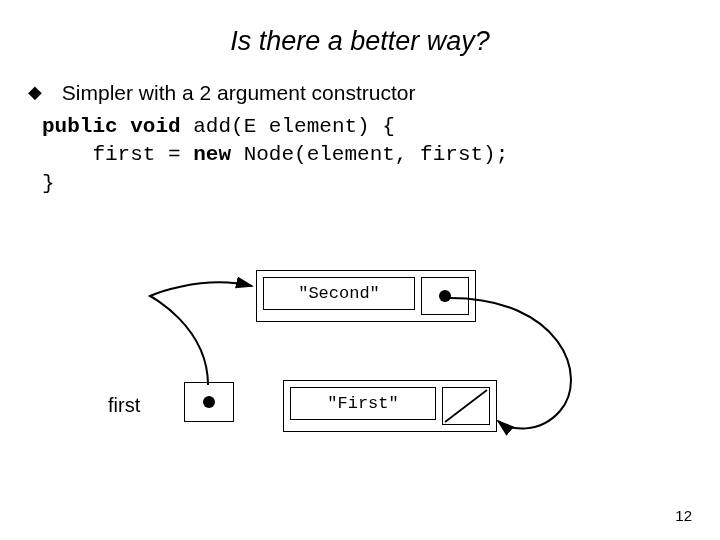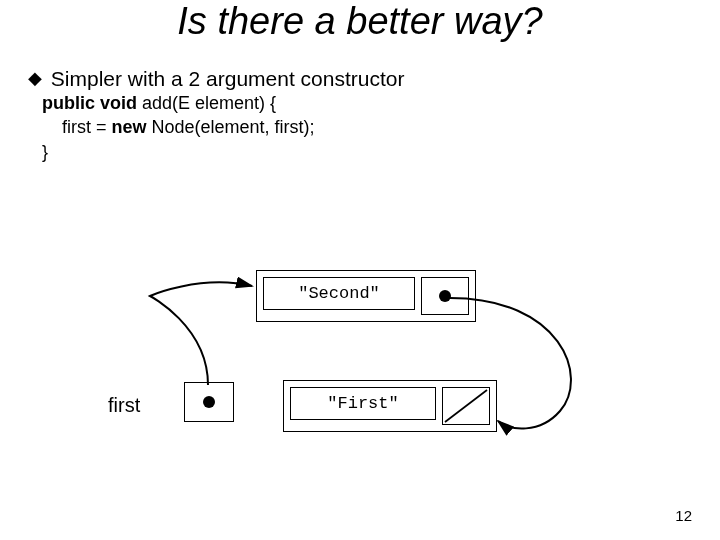--- a/index.html
+++ b/index.html
@@ -1,22 +1,22 @@
 <!DOCTYPE html>
 <html><head>
 <meta charset="utf-8">
 <style>
   html,body{margin:0;padding:0}
   body{width:720px;height:540px;background:#fff;font-family:Arial,Helvetica,sans-serif;position:relative;color:#000}
-  .title{font-style:italic;font-size:38px;text-align:center;}
+  .title{font-style:italic;font-size:27px;text-align:center;padding-top:26px}
   .bullet-row{display:flex;align-items:baseline;margin:24px 0 0 28px}
   .diamond{font-size:18px;margin-right:6px;line-height:1;position:relative;top:-2px}
   .q{font-family:"Times New Roman",Times,serif;font-size:28px}
-  .sub{font-size:21px;margin-left:3px}
-  .code{font-family:Liberation Sans, sans-serif;font-size:18px;margin:0 0 0 42px;white-space:pre;line-height:1.35}
+  .sub{font-size:21px;margin-left:14px}
+  .code{font-family:Liberation Mono, monospace;font-size:21px;margin:8px 0 0 42px;white-space:pre;line-height:1.35}
   .code b{font-weight:bold}
   .diagram{position:absolute;left:0;top:256px;width:720px;height:220px}
   .nodebox{position:absolute;border:1px solid #000;background:#fff}
   .nodebox .txt{position:absolute;border:1px solid #000;font-family:"Courier New",monospace;font-size:17px;text-align:center;padding:6px 0}
   .nodebox .ptr{position:absolute;border:1px solid #000}
   .dot{width:12px;height:12px;border-radius:50%;background:#000;position:absolute}
   .first-label{position:absolute;font-size:20px}
   .pagenum{position:absolute;right:28px;bottom:16px;font-size:15px}
   svg{position:absolute;left:0;top:0}
 </style>

